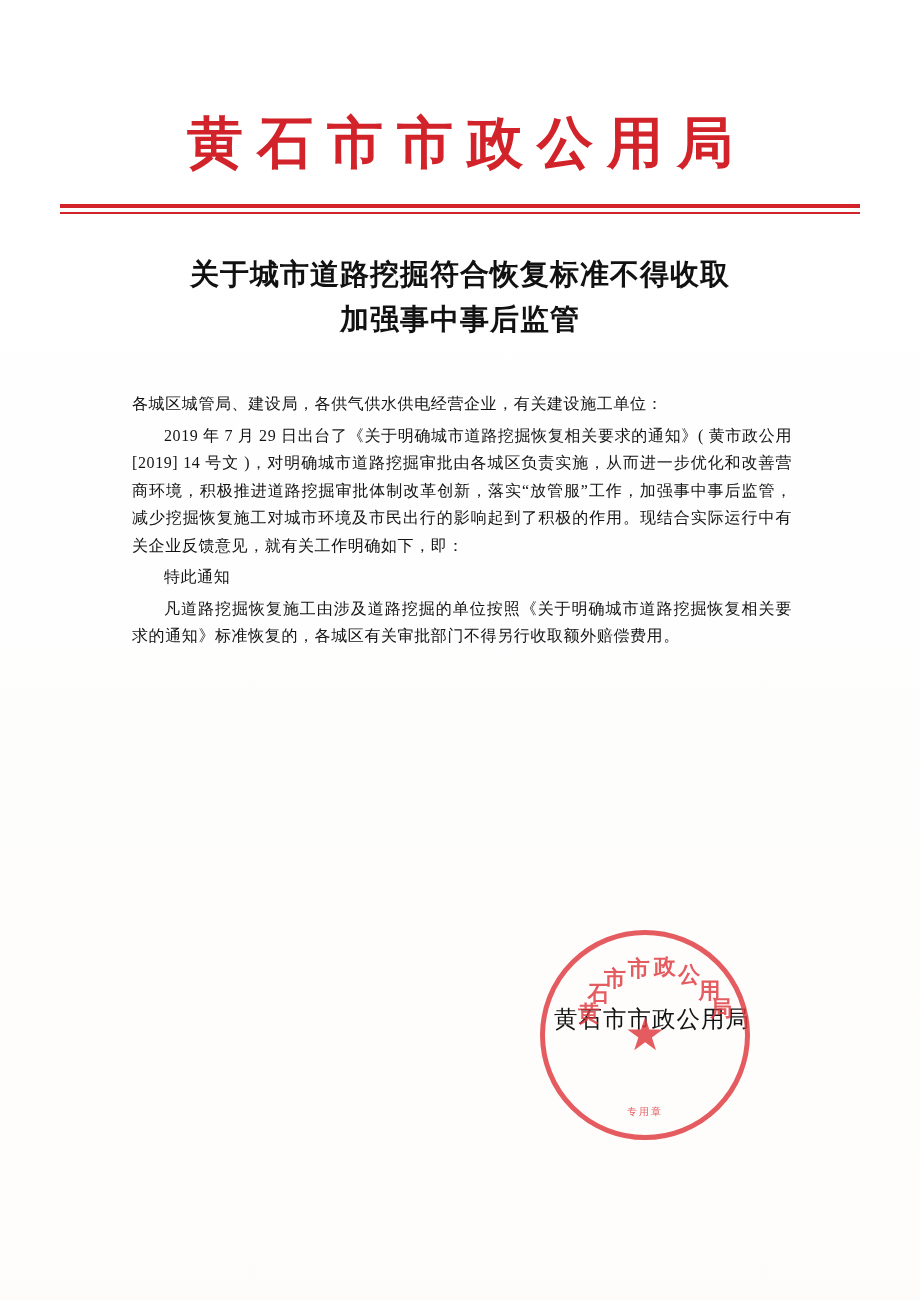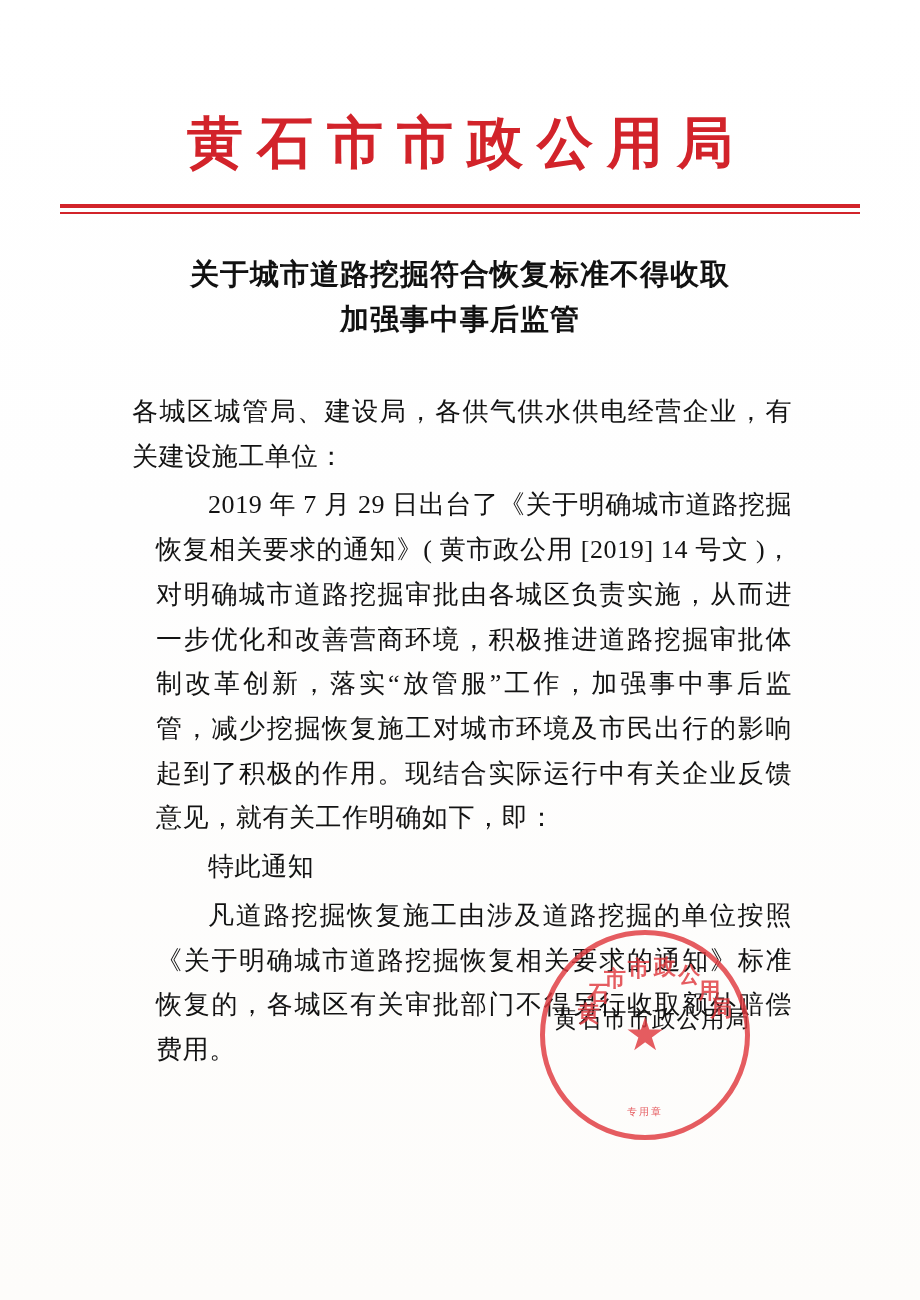--- a/index.html
+++ b/index.html
@@ -69,37 +69,36 @@
     line-height: 1.55;
     letter-spacing: 1px;
     color: #111;
   }
 
   .body-block {
     position: absolute;
     left: 132px;
     right: 128px;
     top: 390px;
-    font-size: 26px;
+    font-size: 16px;
     line-height: 1.72;
     letter-spacing: 0.6px;
     text-align: justify;
     color: #131313;
     font-family: Liberation Serif, serif;
   }
   .para {
     margin: 0 0 2px 0;
     text-indent: 0;
   }
   .para.indent {
     text-indent: 2em;
   }
   .para + .para {
     margin-top: 4px;
-    margin-left: 24px;
   }
 
   .signature {
     position: absolute;
     right: 170px;
     top: 1000px;
     text-align: left;
     font-size: 23.5px;
     line-height: 1.7;
     letter-spacing: 1px;

